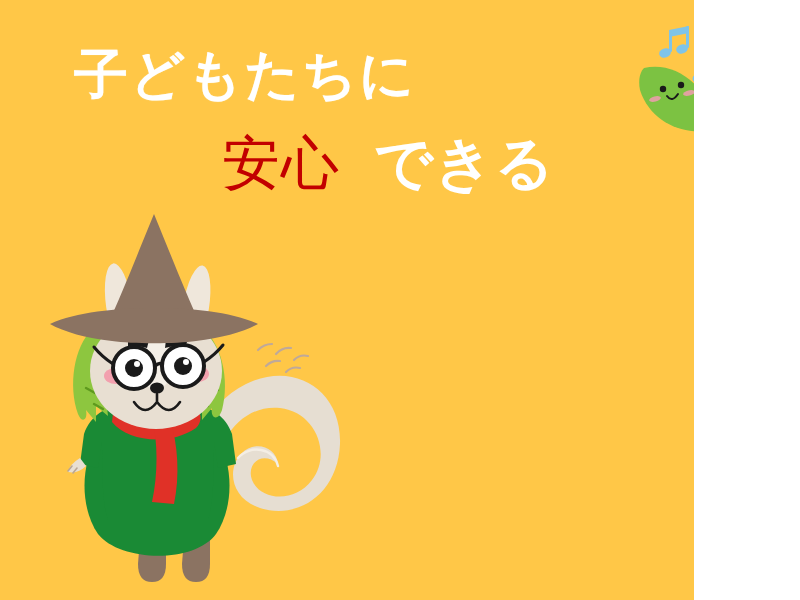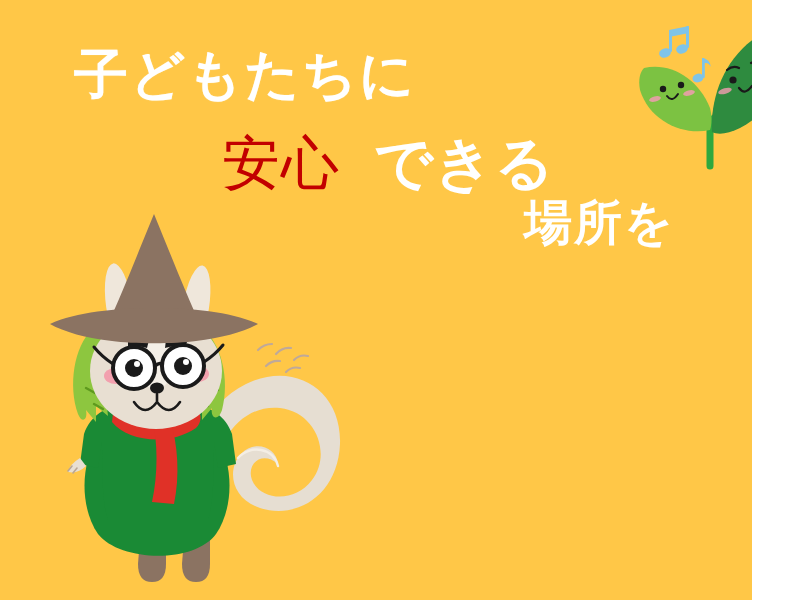--- a/index.html
+++ b/index.html
@@ -3,21 +3,21 @@
 <meta charset="utf-8">
 <title>NPO法人つなご</title>
 <style>
   html, body {
     margin: 0;
     padding: 0;
     background: #ffffff;
   }
   #poster {
     position: relative;
-    width: 752px;
+    width: 694px;
     height: 600px;
     overflow: hidden;
     background: #FFC747;
     font-family: "Liberation Sans", sans-serif;
     user-select: none;
   }
 
   
   .headline {
     position: absolute;
@@ -266,16 +266,15 @@
       </g>
     </svg>
   </div>
 
   <div class="headline" id="line1">子どもたちに</div>
 
   <div class="headline" id="line2">
     <span class="accent">安心</span><span class="plain">できる</span>
   </div>
 
-  <div class="headline" id="line3">場所を</div>
 
 
 </div>
 
 </body></html>

